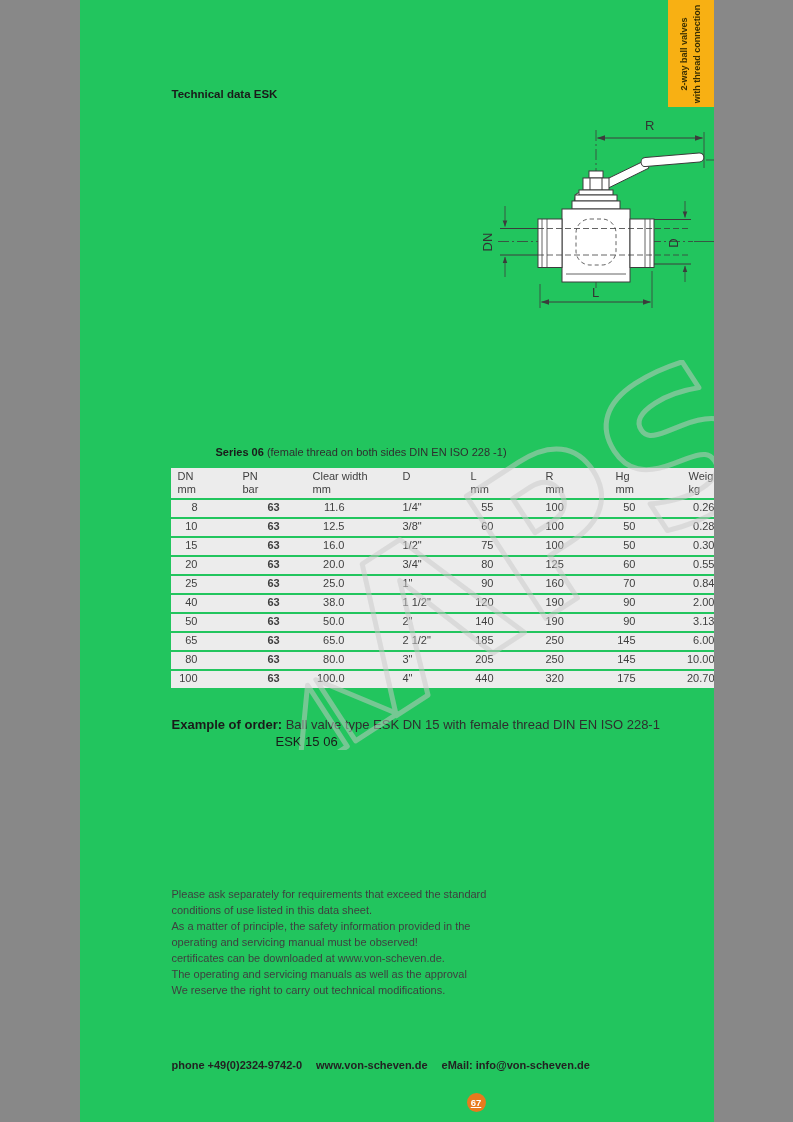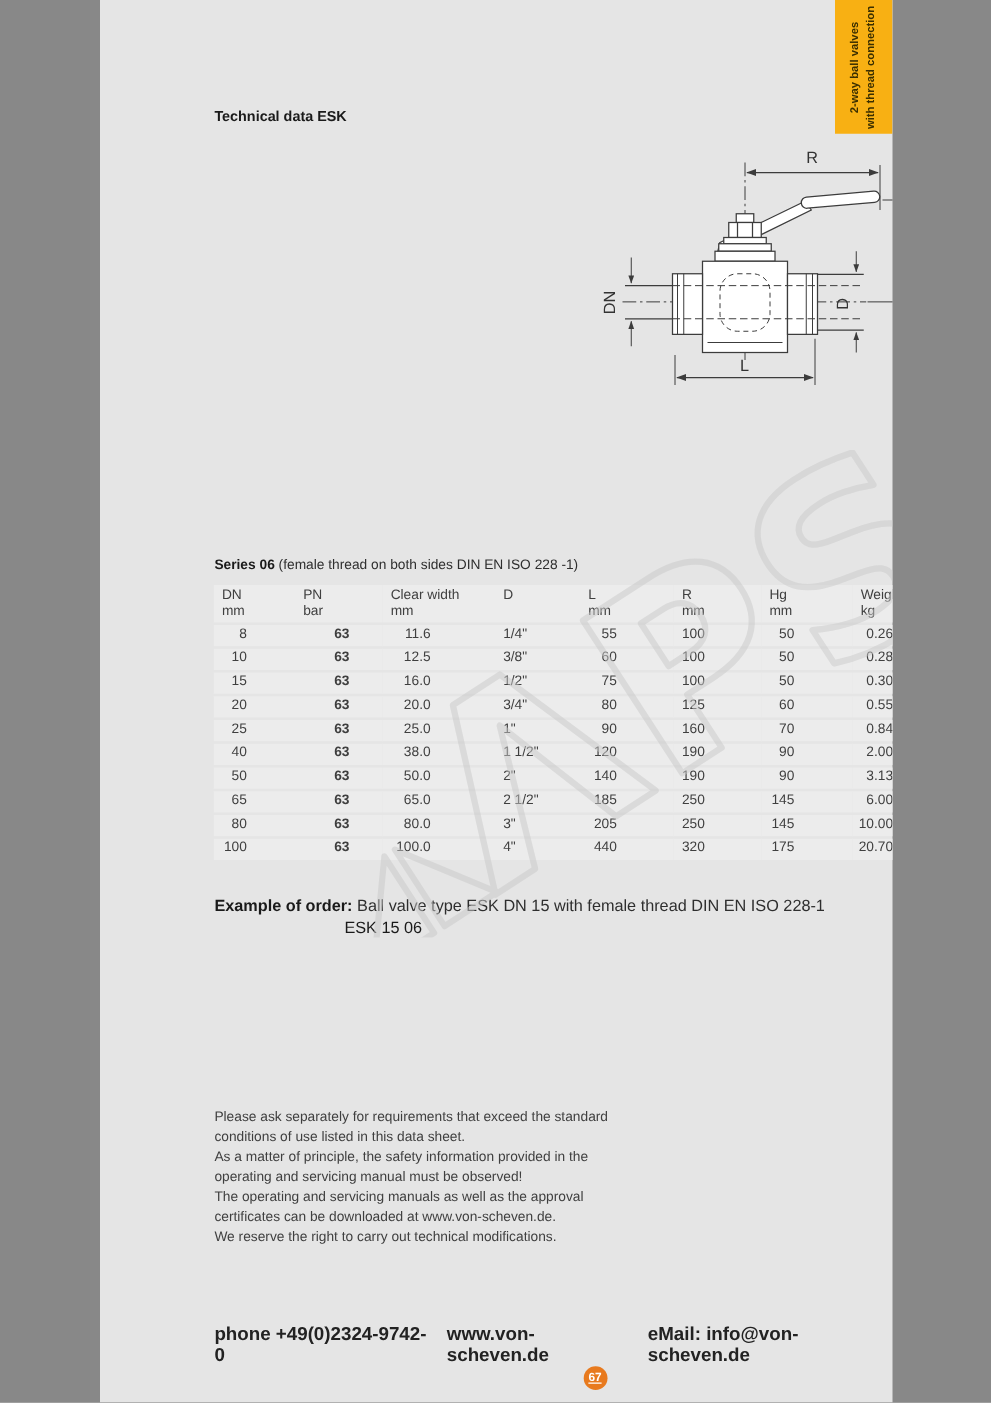--- a/index.html
+++ b/index.html
@@ -1,36 +1,36 @@
 <!DOCTYPE html>
 <html><head>
 <meta charset="utf-8">
 <style>
   html,body{margin:0;padding:0;background:#888;}
   .page{
-    position:relative;width:634px;height:1122px;background:#e5e5e5;
+    position:relative;width:634px;height:1122px;background:#22c55e;
     font-family:"Liberation Sans","DejaVu Sans",sans-serif;color:#3b3b3b;
     overflow:hidden;margin:0 auto;
   }
   
   .side-tab{position:absolute;top:0;right:0;width:46px;height:107px;}
   .side-tab-inner{
     position:absolute;width:107px;height:46px;left:-30.5px;top:30.5px;
     transform:rotate(-90deg);display:flex;flex-direction:column;
     justify-content:center;text-align:center;
     font-size:9px;font-weight:bold;line-height:1.45;color:#3b2f00;
   }
   
   .doc-title{position:absolute;left:92px;top:88px;font-size:11.5px;font-weight:bold;color:#1a1a1a;}
   
   .drawing{position:absolute;left:398px;top:116px;}
   .drawing svg text{font-family:"Liberation Sans",sans-serif;font-size:13px;fill:#333;}
   
   .series-line{position:absolute;left:92px;top:446px;font-size:11px;color:#2e2e2e;}
-  .series-line b{font-weight:bold;color:#1a1a1a;}
+  .series-line b{font-weight:bold;color:#1a1a1a;margin-left:44px;}
   
   .spec-table{
     position:absolute;left:91px;top:466px;width:571px;
     border-collapse:separate;border-spacing:0 2px;
     font-size:11px;color:#3f3f3f;table-layout:fixed;
   }
   .spec-table th,.spec-table td{margin:0;background:#ececec;font-weight:normal;vertical-align:top;white-space:nowrap;}
   .spec-table th{height:28px;text-align:left;padding:2px 0 0 7px;line-height:13px;}
   .spec-table td{height:15px;padding-top:1px;}
   .spec-table td.c0{text-align:right;padding-right:38px;}
@@ -43,21 +43,21 @@
   .spec-table td.c7{text-align:right;padding-right:27px;}
   
   .example{position:absolute;left:92px;top:716px;font-size:13px;line-height:17px;color:#2e2e2e;}
   .example b{color:#1a1a1a;}
   .example-code{margin-left:104px;font-weight:normal;color:#1a1a1a;}
   
   .notes{position:absolute;left:92px;top:886px;font-size:11px;line-height:16px;color:#3f3f3f;}
   .reservation{position:absolute;left:92px;top:984px;font-size:11px;color:#3f3f3f;}
   
   .footer{position:absolute;left:92px;top:1059px;display:flex;gap:14px;
-    font-size:15px;font-weight:bold;color:#222;}
+    font-size:11px;font-weight:bold;color:#222;}
   .page-badge{
     position:absolute;left:387px;top:1093px;width:19px;height:19px;border-radius:50%;
     display:flex;align-items:center;justify-content:center;
     color:#fff;font-size:9.5px;font-weight:bold;text-decoration:underline;
   }
   
   .watermark{position:absolute;left:60px;top:360px;z-index:3;pointer-events:none;opacity:.5;}
 </style>
 </head>
 <body>
@@ -303,22 +303,22 @@
       <b>Example of order:</b><span> Ball valve type ESK DN 15 with female thread DIN EN ISO 228-1</span>
     </div>
     <div class="example-code">ESK 15 06</div>
   </div>
 
   <div class="notes">
     <div>Please ask separately for requirements that exceed the standard</div>
     <div>conditions of use listed in this data sheet.</div>
     <div>As a matter of principle, the safety information provided in the</div>
     <div>operating and servicing manual must be observed!</div>
+    <div>certificates can be downloaded at www.von-scheven.de.</div>
     <div>The operating and servicing manuals as well as the approval</div>
-    <div>certificates can be downloaded at www.von-scheven.de.</div>
   </div>
   <div class="reservation">We reserve the right to carry out technical modifications.</div>
 
   <div class="footer">
     <span>phone +49(0)2324-9742-0</span>
     <span>www.von-scheven.de</span>
     <span>eMail: info@von-scheven.de</span>
   </div>
 
   <div class="page-badge" id="page-badge" style="background: rgb(232, 122, 30);">

